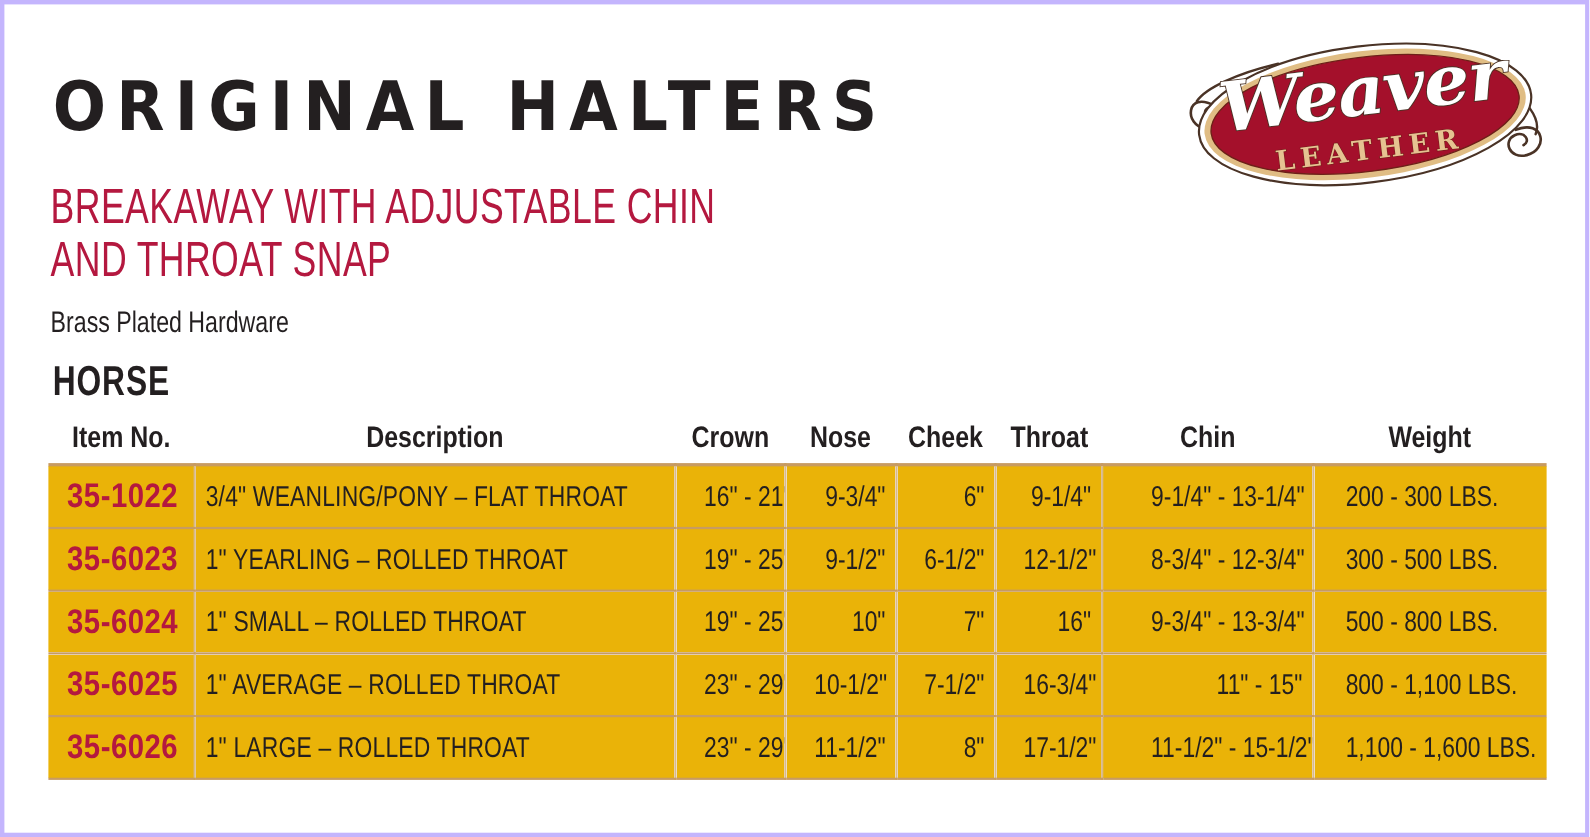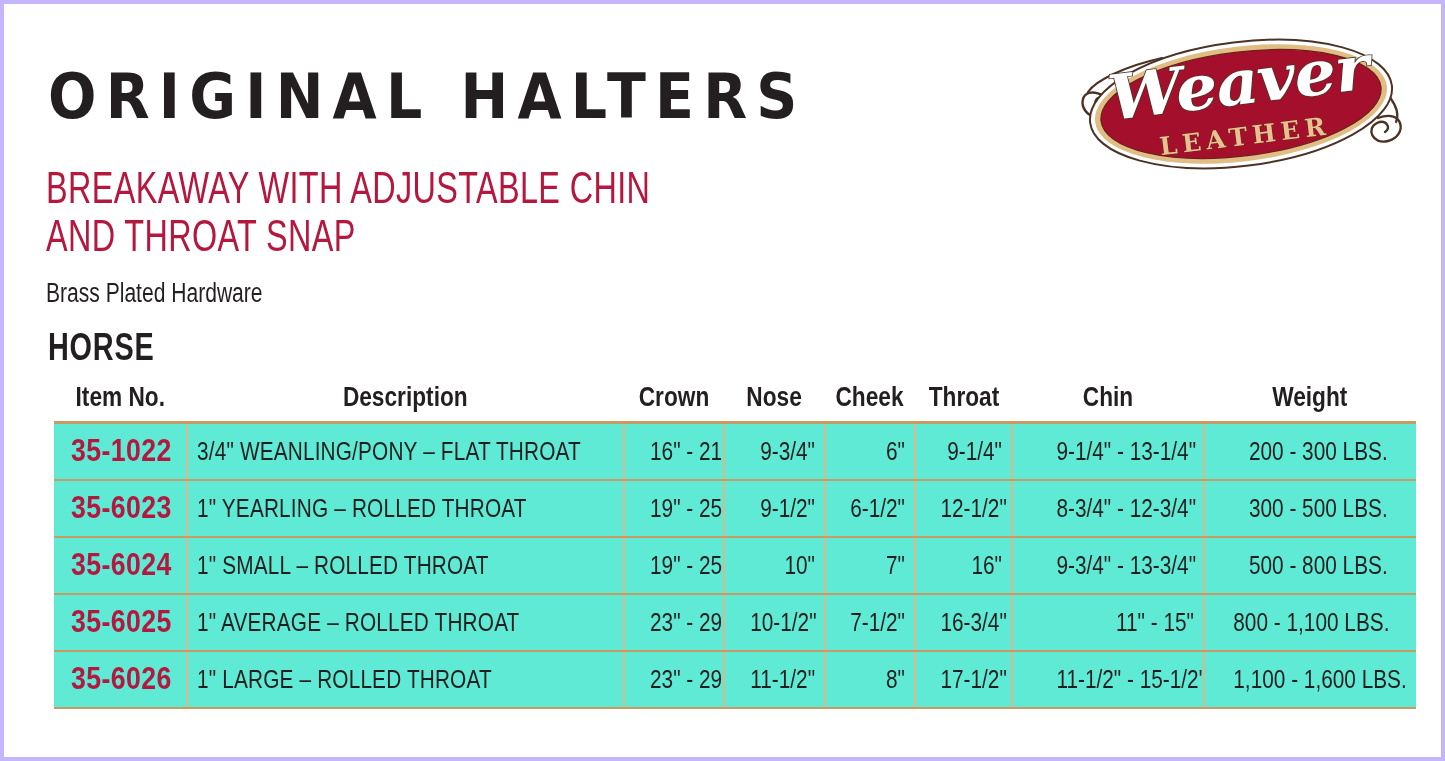--- a/index.html
+++ b/index.html
@@ -94,21 +94,21 @@
     left: 1062px;
     top: 18px;
     width: 350px;
     height: 165px;
   }
   .logo svg { display: block; }
 
   
   .spec-table {
     position: absolute;
-    left: 50px;
+    left: 40px;
     top: 378px;
     width: 1362px;
     border-collapse: collapse;
     table-layout: fixed;
   }
   .spec-table col.c-item   { width: 133px; }
   .spec-table col.c-desc   { width: 437px; }
   .spec-table col.c-crown  { width: 100px; }
   .spec-table col.c-nose   { width: 101px; }
   .spec-table col.c-cheek  { width: 90px; }
@@ -133,21 +133,21 @@
     transform: scaleX(0.84);
     transform-origin: center bottom;
   }
 
   .spec-table tbody tr {
     height: 57px;
   }
   .spec-table tbody td {
     border-right: 2px solid #d8b98c;
     border-bottom: 2px solid #c79b62;
-    background: #5eead4;
+    background: #eab308;
     font-family: "Liberation Sans Narrow", "Liberation Sans", sans-serif;
     font-size: 26px;
     color: #231f20;
     padding: 0 9px;
     vertical-align: middle;
     white-space: nowrap;
     overflow: hidden;
   }
   .spec-table tbody td:last-child { border-right: none; }
 
@@ -172,21 +172,21 @@
 
   td.desc { text-align: left; }
   td.desc .cell-txt {
     transform-origin: left center;
     letter-spacing: 0.2px;
   }
 
   td.meas { text-align: right; }
   td.meas .cell-txt { transform-origin: right center; }
 
-  td.weight { text-align: right; }
+  td.weight { text-align: left; }
   td.weight .cell-txt { transform-origin: center center; }
 </style>
 </head>
 <body>
 
 <div class="page">
 
   <div class="header-zone">
 
     <div class="title-main">ORIGINAL HALTERS</div>

